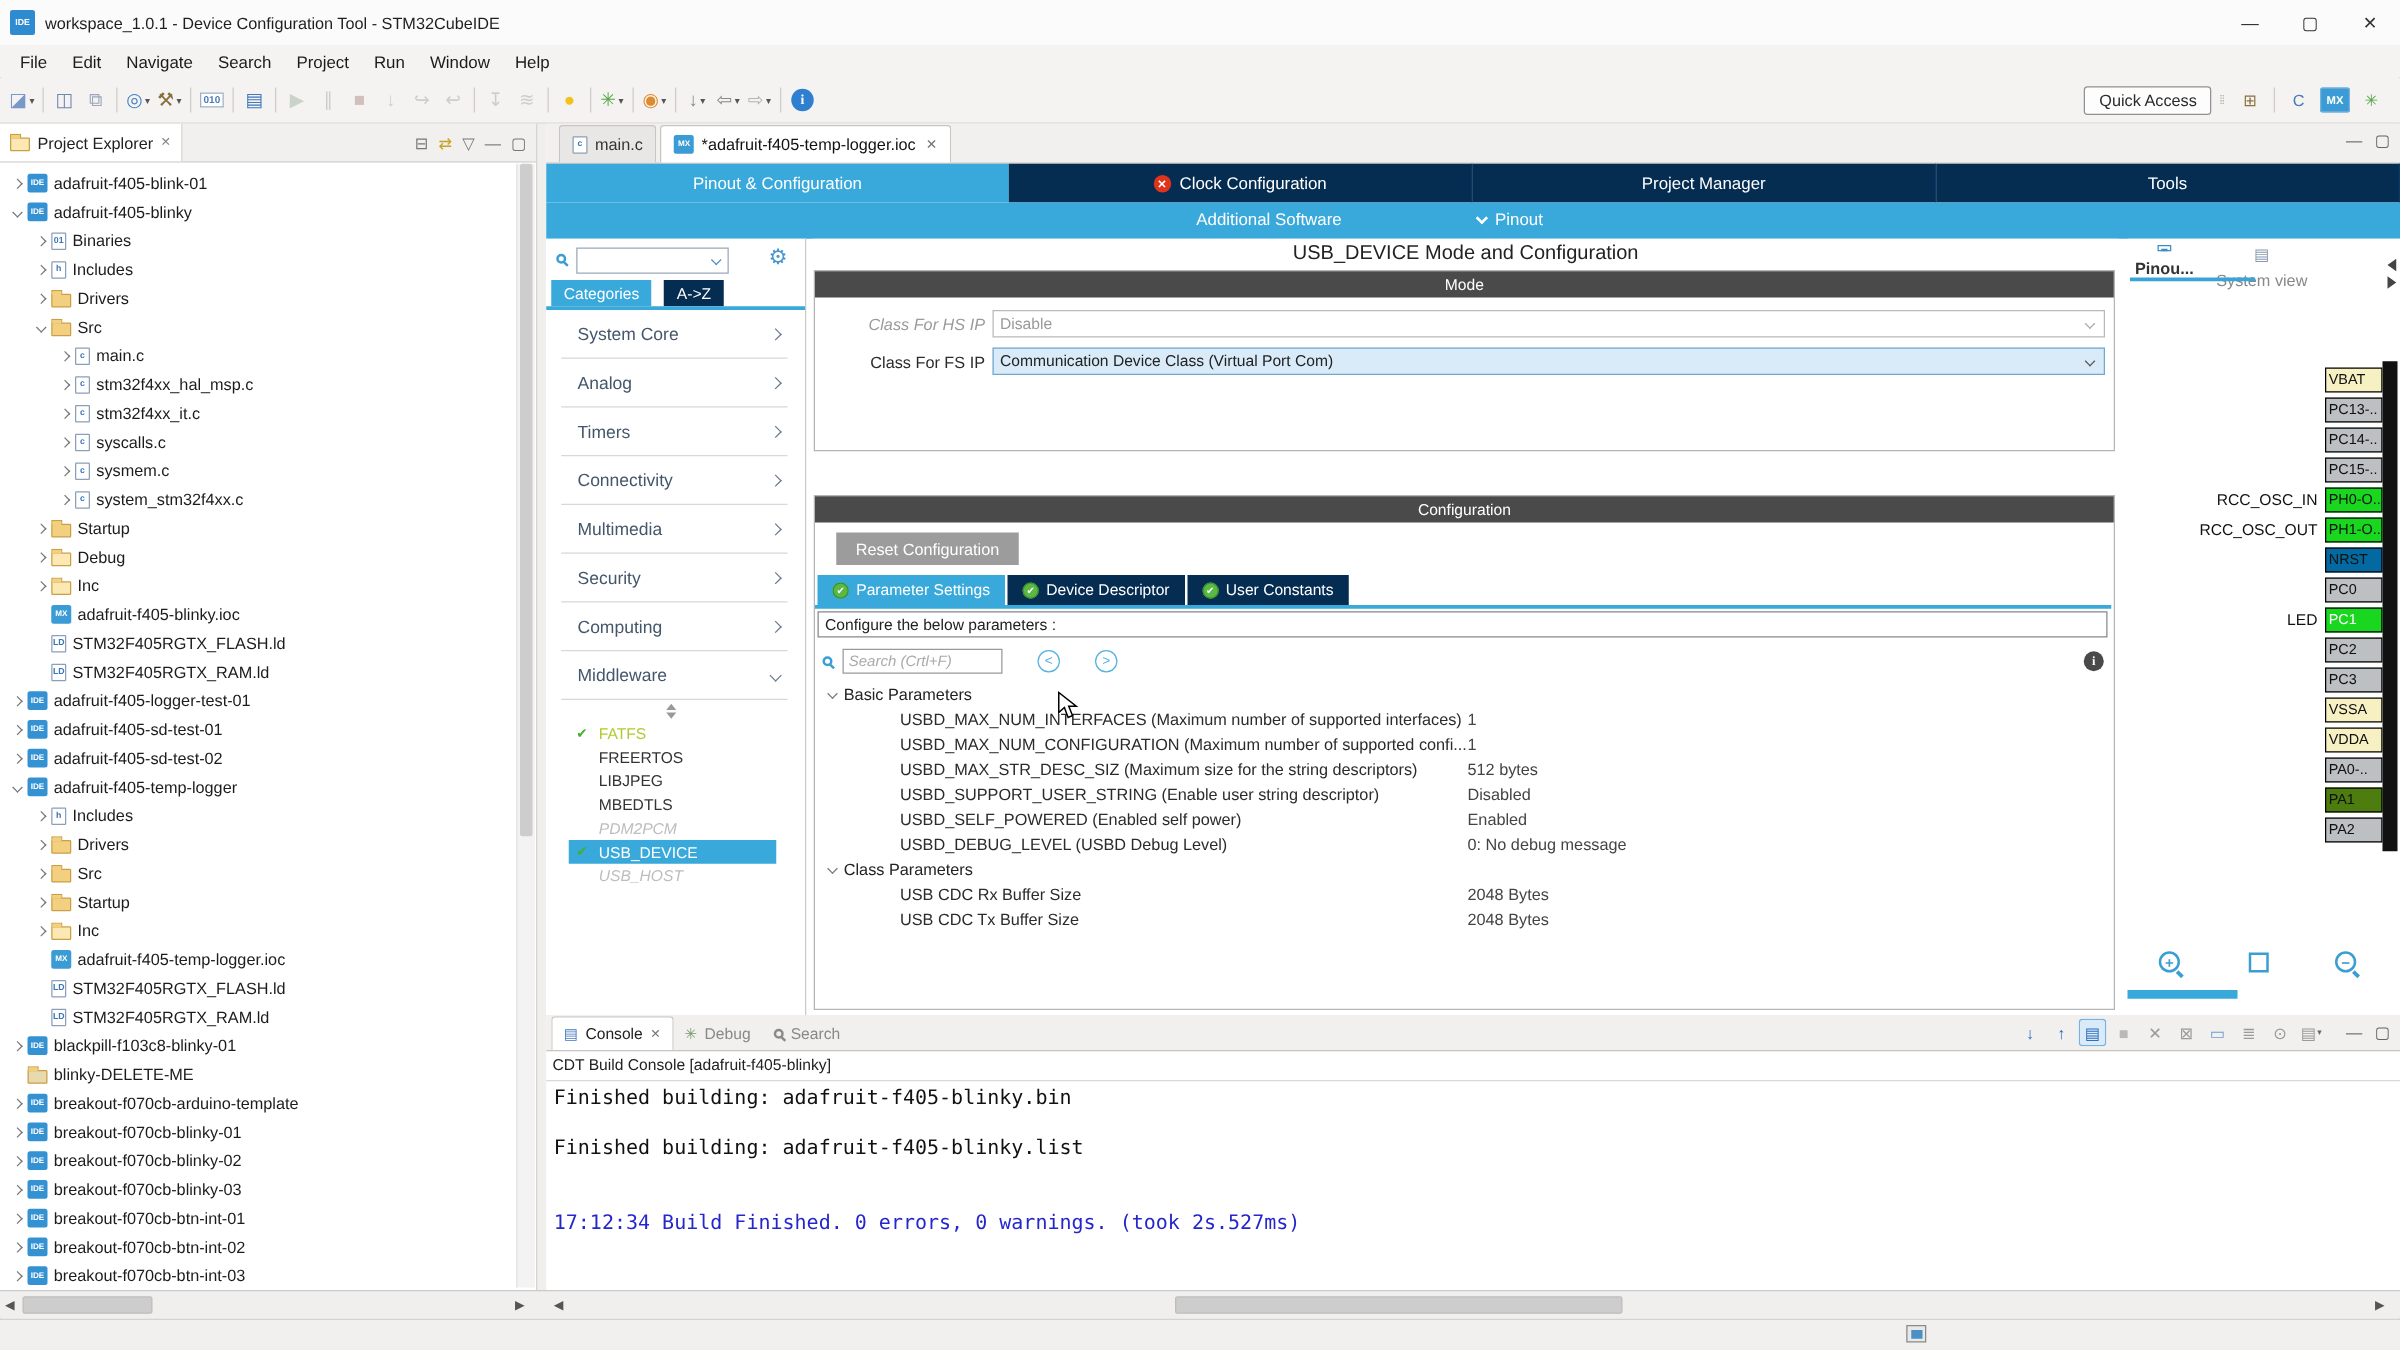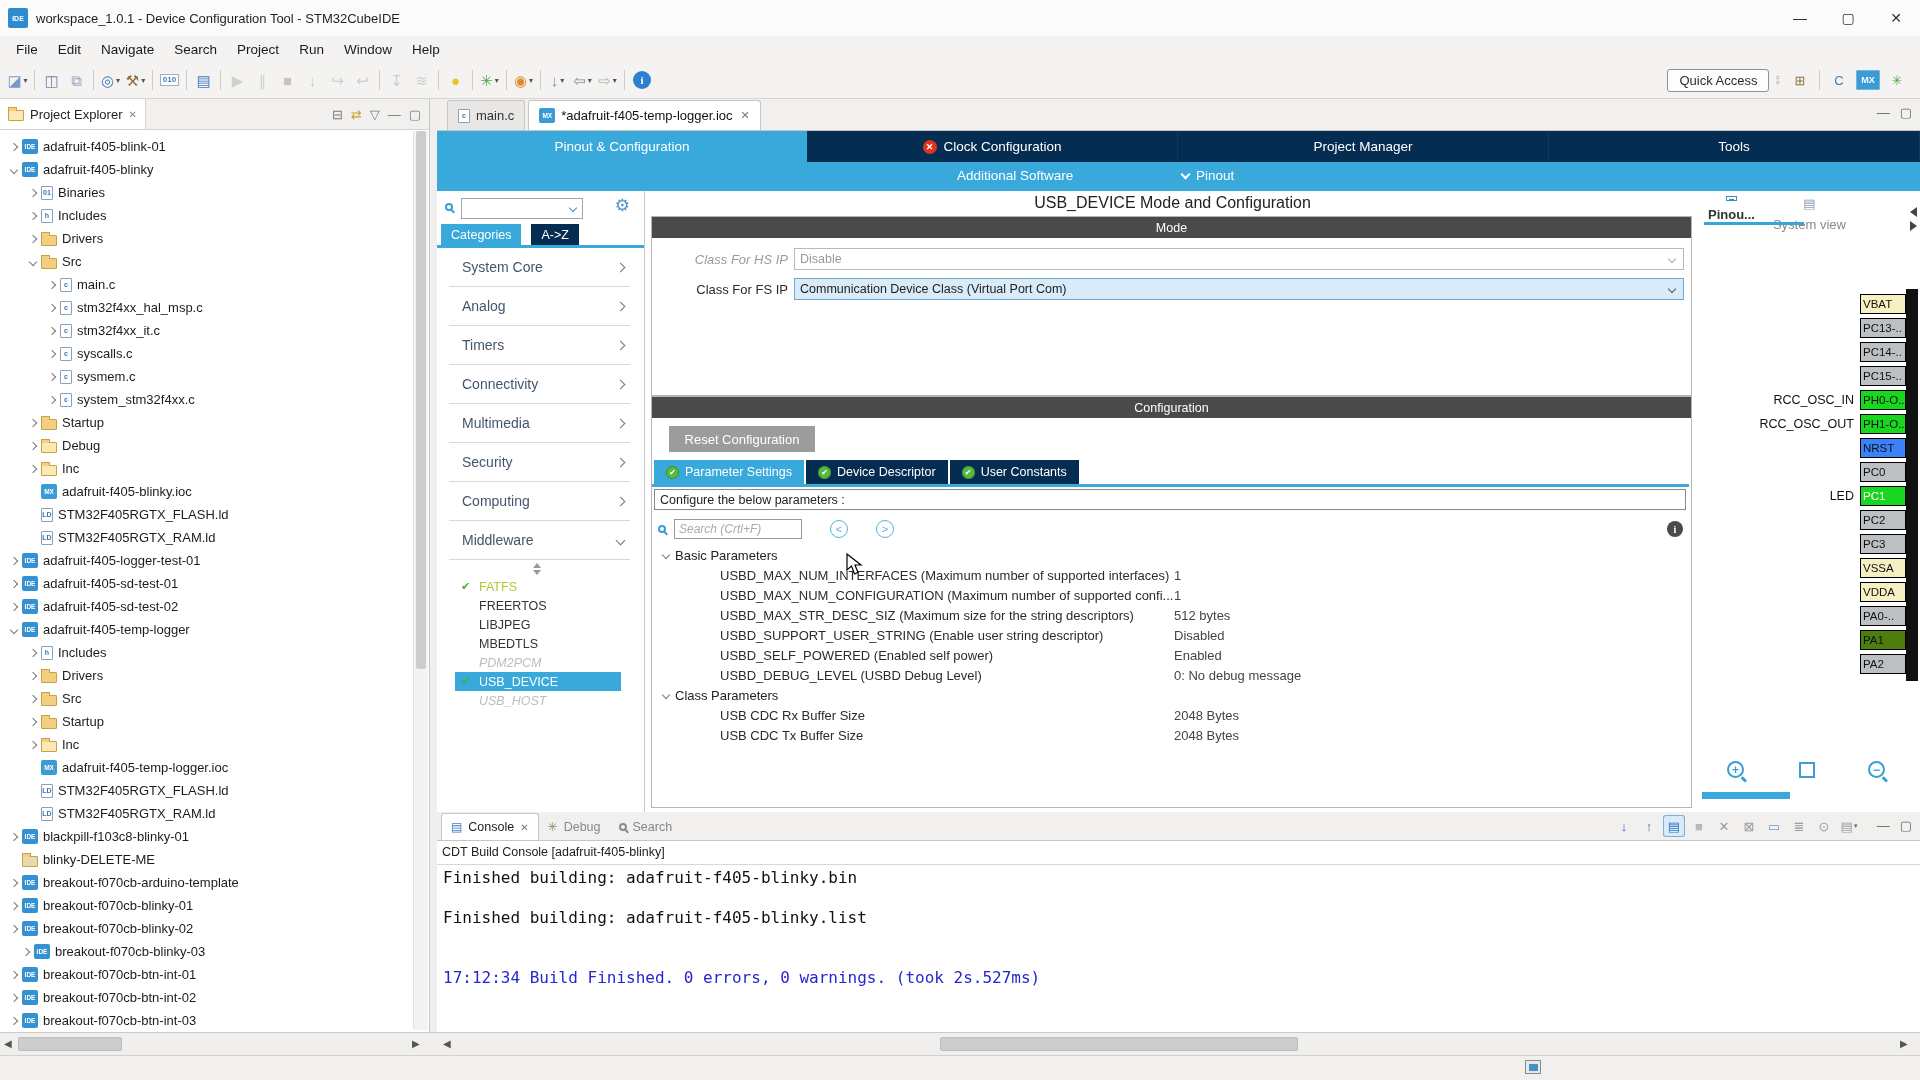--- a/index.html
+++ b/index.html
@@ -602,21 +602,21 @@
         </div>
         <div class="trow" style="padding-left: 6px;">
           <div class="twisty">
             <div class="chev r"></div>
           </div>
           <div class="tico">
             <div class="ico-sq" style="background: rgb(52, 146, 210);">IDE</div>
           </div>
           <div class="tlabel">breakout-f070cb-blinky-02</div>
         </div>
-        <div class="trow" style="padding-left: 18px;">
+        <div class="trow" style="padding-left: 6px;">
           <div class="twisty">
             <div class="chev r"></div>
           </div>
           <div class="tico">
             <div class="ico-sq" style="background: rgb(52, 146, 210);">IDE</div>
           </div>
           <div class="tlabel">breakout-f070cb-blinky-03</div>
         </div>
         <div class="trow" style="padding-left: 6px;">
           <div class="twisty">
@@ -770,21 +770,21 @@
             </div>
             <div class="mwrow disabled">
               <div class="ck"></div>
               <div class="t">USB_HOST</div>
             </div>
           </div>
       </div>
 
       <div class="cfg">
         <div class="cfg-title">USB_DEVICE Mode and Configuration</div>
-        <div class="secbox" style="top:25px;height:180px;">
+        <div class="secbox" style="top:25px;height:145px;">
           <div class="sechdr">Mode</div>
           <div id="mode-fields">
               <div class="modefield" style="left: 2px; top: 31px;">
                 <div class="mf-label dis">Class For HS IP</div>
                 <div class="mf-dd">Disable<div class="chev d" style="border-color: rgb(170, 170, 170);"></div></div>
               </div>
               <div class="modefield" style="left: 2px; top: 61px;">
                 <div class="mf-label">Class For FS IP</div>
                 <div class="mf-dd sel">Communication Device Class (Virtual Port Com)<div class="chev d" style="border-color: rgb(85, 85, 85);"></div></div>
               </div>
@@ -897,21 +897,21 @@
             </div>
             <div class="pinrow">
               <div class="pinext">RCC_OSC_IN</div>
               <div class="pinbox" style="background: rgb(25, 215, 30);">PH0-O..</div>
             </div>
             <div class="pinrow">
               <div class="pinext">RCC_OSC_OUT</div>
               <div class="pinbox" style="background: rgb(25, 215, 30);">PH1-O..</div>
             </div>
             <div class="pinrow">
-              <div class="pinbox" style="background: #3b82f6;">NRST</div>
+              <div class="pinbox" style="background: #0369a1;">NRST</div>
             </div>
             <div class="pinrow">
               <div class="pinbox" style="background: rgb(188, 192, 195);">PC0</div>
             </div>
             <div class="pinrow">
               <div class="pinext">LED</div>
               <div class="pinbox" style="background: rgb(25, 215, 30); color: rgb(255, 255, 255);">PC1</div>
             </div>
             <div class="pinrow">
               <div class="pinbox" style="background: rgb(188, 192, 195);">PC2</div>

